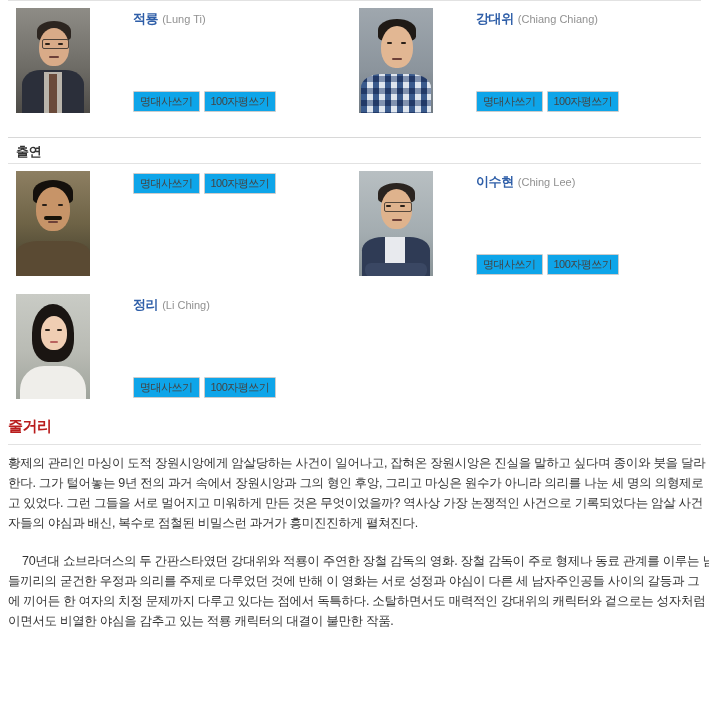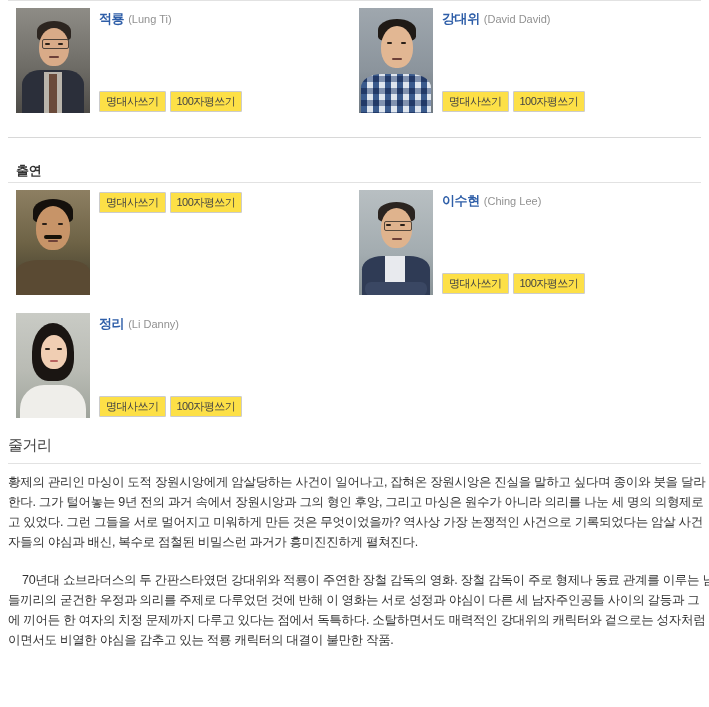--- a/index.html
+++ b/index.html
@@ -45,20 +45,21 @@
   .cast-row {
     display: flex;
     flex-direction: row;
   }
   .cast-col {
     width: 343px;
     box-sizing: border-box;
     display: flex;
     flex-direction: row;
     padding-left: 8px;
+    gap: 34px;
   }
   .photo {
     width: 74px;
     height: 105px;
     overflow: hidden;
     flex: 0 0 auto;
     position: relative;
     background: #cfcfcf;
   }
   .photo .inner {
@@ -90,34 +91,34 @@
   }
   .btns {
     display: flex;
     flex-direction: row;
     gap: 4px;
     margin-bottom: 1px;
   }
   .btn {
     display: inline-block;
     border: 1px solid #cccccc;
-    background: #fde047;
+    background: #0ea5e9;
     color: #444444;
     font-size: 11px;
     padding: 3px 6px 4px 6px;
     line-height: 12px;
     letter-spacing: -0.5px;
     border-radius: 1px;
     cursor: pointer;
     white-space: nowrap;
   }
   .story-title {
     font-size: 15px;
-    font-weight: normal;
-    color: #404040;
+    font-weight: bold;
+    color: #b91c1c;
     margin: 18px 0 8px 0;
     letter-spacing: -0.5px;
   }
   .story p {
     margin: 0 0 0 0;
     font-size: 12.5px;
     line-height: 20px;
     color: #333333;
     letter-spacing: -0.3px;
     white-space: nowrap;
@@ -259,36 +260,36 @@
             <div class="torso"></div>
             <div class="hair"></div>
               <div class="head"></div>
             <div class="eye l"></div>
               <div class="eye r"></div>
               <div class="mouth"></div>
           </div>
         </div>
         <div class="info">
           <div class="name-line">
-            <span class="name-ko">강대위</span><span class="name-en">(David David)</span>
+            <span class="name-ko">강대위</span><span class="name-en">(Chiang Chiang)</span>
           </div>
           <div class="btns">
             <span class="btn">명대사쓰기</span>
             <span class="btn">100자평쓰기</span>
           </div>
         </div>
       </div>
 
     </div>
   </div>
 
   <div style="height:24px"></div>
   <div class="hr thin"></div>
 
-  <div class="section-title" style="margin-top:24px">출연</div>
+  <div class="section-title" style="margin-top:5px">출연</div>
   <div class="hr"></div>
 
   <div class="cast-grid">
     <div class="cast-row">
 
       <div class="cast-col">
         <div class="photo ph3">
           <div class="p-bg"></div>
           <div class="inner">
             <div class="torso"></div>
@@ -346,21 +347,21 @@
               <div class="neck"></div>
             <div class="hair"></div>
               <div class="head"></div>
             <div class="eye l"></div>
               <div class="eye r"></div>
               <div class="mouth"></div>
           </div>
         </div>
         <div class="info">
           <div class="name-line">
-            <span class="name-ko">정리</span><span class="name-en">(Li Danny)</span>
+            <span class="name-ko">정리</span><span class="name-en">(Li Ching)</span>
           </div>
           <div class="btns">
             <span class="btn">명대사쓰기</span>
             <span class="btn">100자평쓰기</span>
           </div>
         </div>
       </div>
       <div class="cast-col"></div>
     </div>
   </div>

